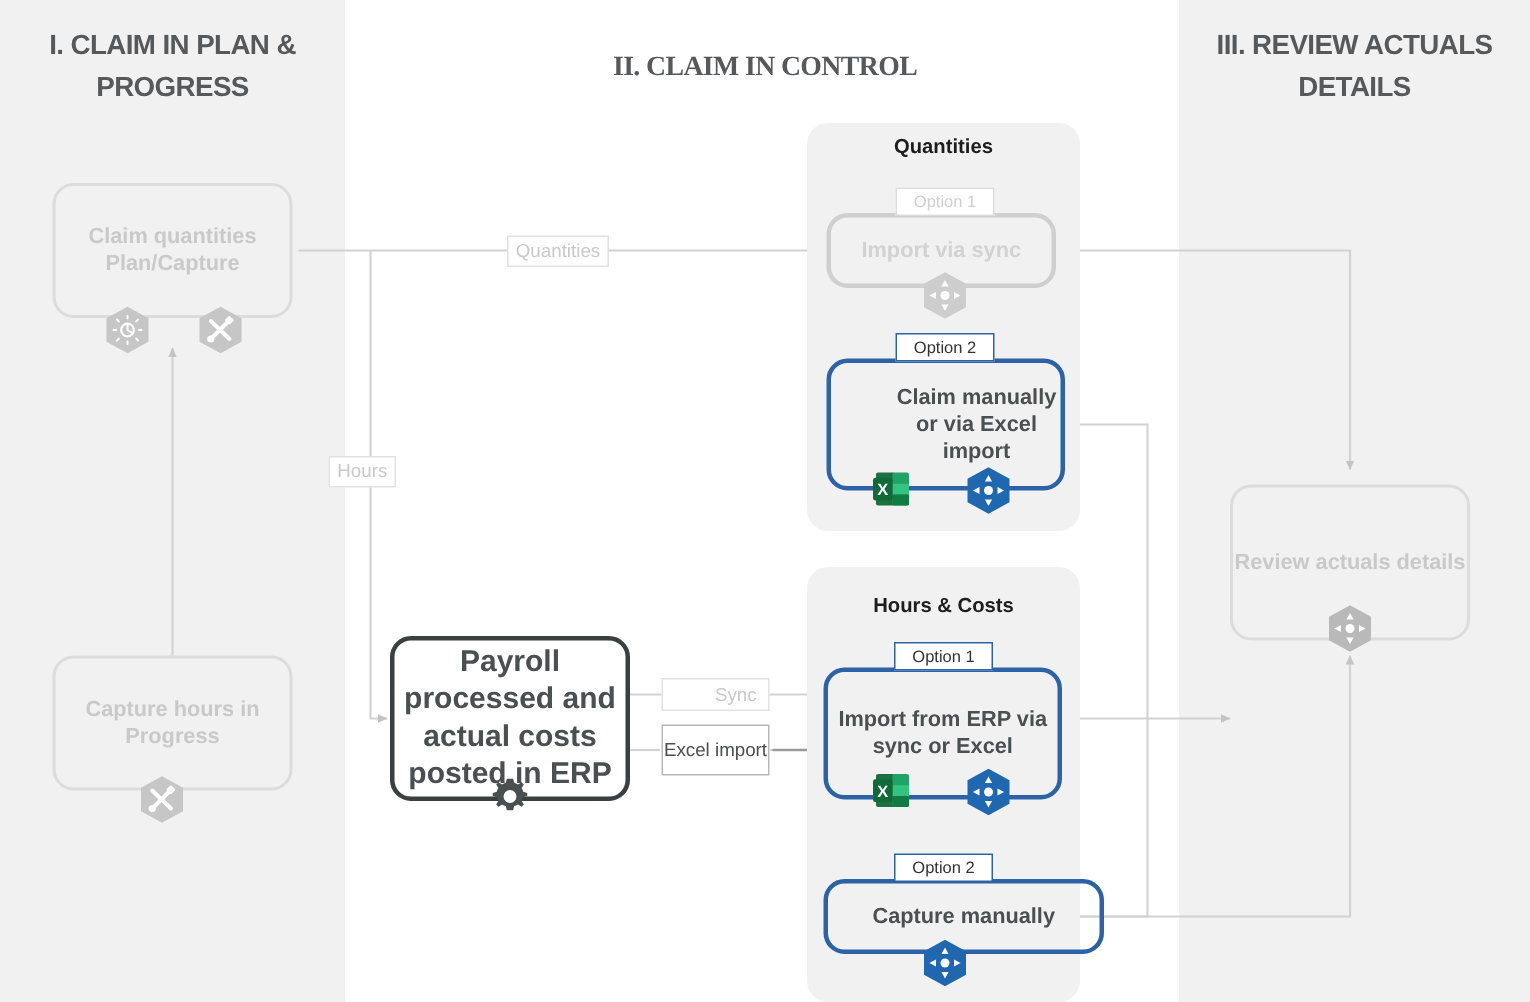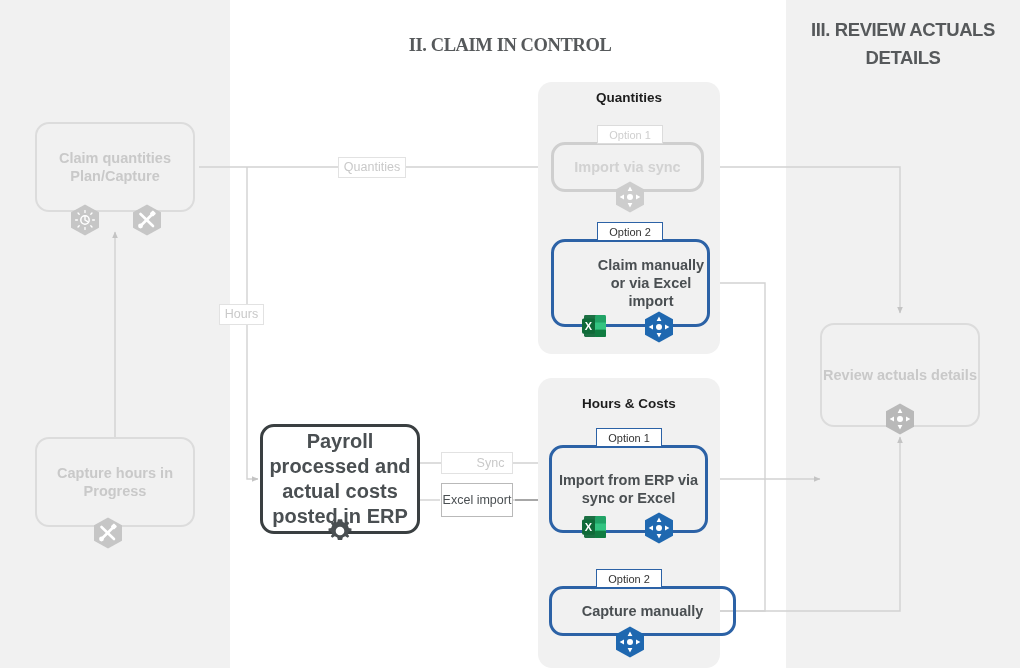--- a/index.html
+++ b/index.html
@@ -170,20 +170,21 @@
   .gear-icon svg { display: block; width: 100%; height: 100%; }
 </style>
 </head>
 <body>
 
 <div id="canvas">
 
   <div class="column-bg" id="col-left"></div>
   <div class="column-bg" id="col-right"></div>
 
+  <div class="col-title" id="title-1">I. CLAIM IN PLAN &amp; PROGRESS</div>
   <div class="col-title" id="title-2">II. CLAIM IN CONTROL</div>
   <div class="col-title" id="title-3">III. REVIEW ACTUALS DETAILS</div>
 
   <svg id="wires" viewBox="0 0 1020 668" xmlns="http://www.w3.org/2000/svg">
     <defs>
       <marker id="arr" markerWidth="7" markerHeight="7" refX="6" refY="3.2" orient="auto" markerUnits="userSpaceOnUse">
         <path d="M0,0.4 L6.4,3.2 L0,6 z" fill="#c4c4c4"></path>
       </marker>
       <marker id="arrDark" markerWidth="7" markerHeight="7" refX="6" refY="3.2" orient="auto" markerUnits="userSpaceOnUse">
         <path d="M0,0.4 L6.4,3.2 L0,6 z" fill="#8f8f8f"></path>

